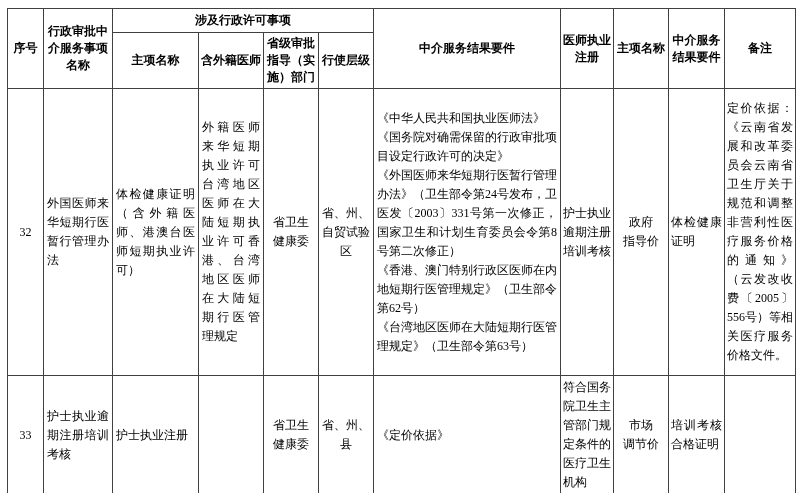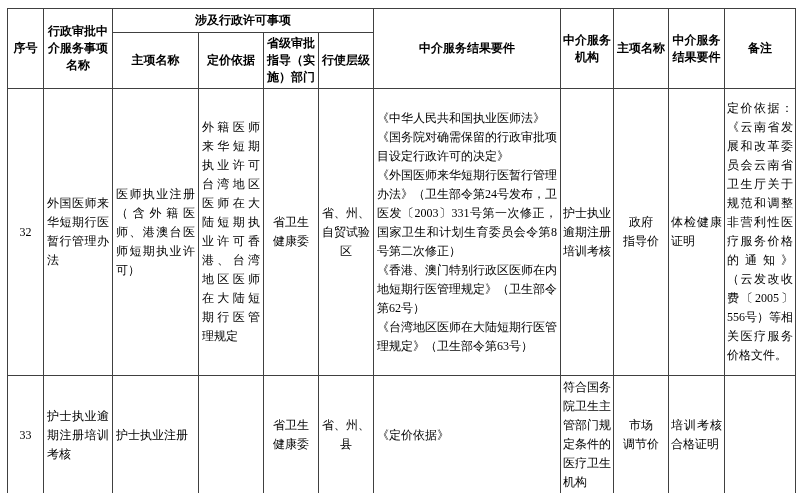--- a/index.html
+++ b/index.html
@@ -64,37 +64,37 @@
       <col style="width:55px">
       <col style="width:56px">
       <col style="width:71px">
     </colgroup>
     <thead>
       <tr class="hr1">
         <th rowspan="2">序号</th>
         <th rowspan="2">行政审批中介服务事项名称</th>
         <th colspan="4">涉及行政许可事项</th>
         <th rowspan="2">中介服务结果要件</th>
-        <th rowspan="2">中介服务机构</th>
+        <th rowspan="2">医师执业注册</th>
         <th rowspan="2">主项名称</th>
         <th rowspan="2">中介服务结果要件</th>
         <th rowspan="2">备注</th>
       </tr>
       <tr class="hr2">
         <th>主项名称</th>
-        <th>定价依据</th>
+        <th>含外籍医师</th>
         <th>省级审批指导（实施）部门</th>
         <th>行使层级</th>
       </tr>
     </thead>
     <tbody>
       <tr class="r32">
         <td class="c">32</td>
         <td class="j">外国医师来华短期行医暂行管理办法</td>
-        <td class="j">医师执业注册（含外籍医师、港澳台医师短期执业许可）</td>
+        <td class="j">体检健康证明（含外籍医师、港澳台医师短期执业许可）</td>
         <td class="j">外籍医师来华短期执业许可台湾地区医师在大陆短期执业许可香港、台湾地区医师在大陆短期行医管理规定</td>
         <td class="c pl">省卫生
 健康委</td>
         <td class="c">省、州、自贸试验区</td>
         <td class="j pl">《中华人民共和国执业医师法》
 《国务院对确需保留的行政审批项目设定行政许可的决定》
 《外国医师来华短期行医暂行管理办法》（卫生部令第24号发布，卫医发〔2003〕331号第一次修正，国家卫生和计划生育委员会令第8号第二次修正）
 《香港、澳门特别行政区医师在内地短期行医管理规定》（卫生部令第62号）
 《台湾地区医师在大陆短期行医管理规定》（卫生部令第63号）</td>
         <td class="j tight">护士执业逾期注册培训考核</td>

